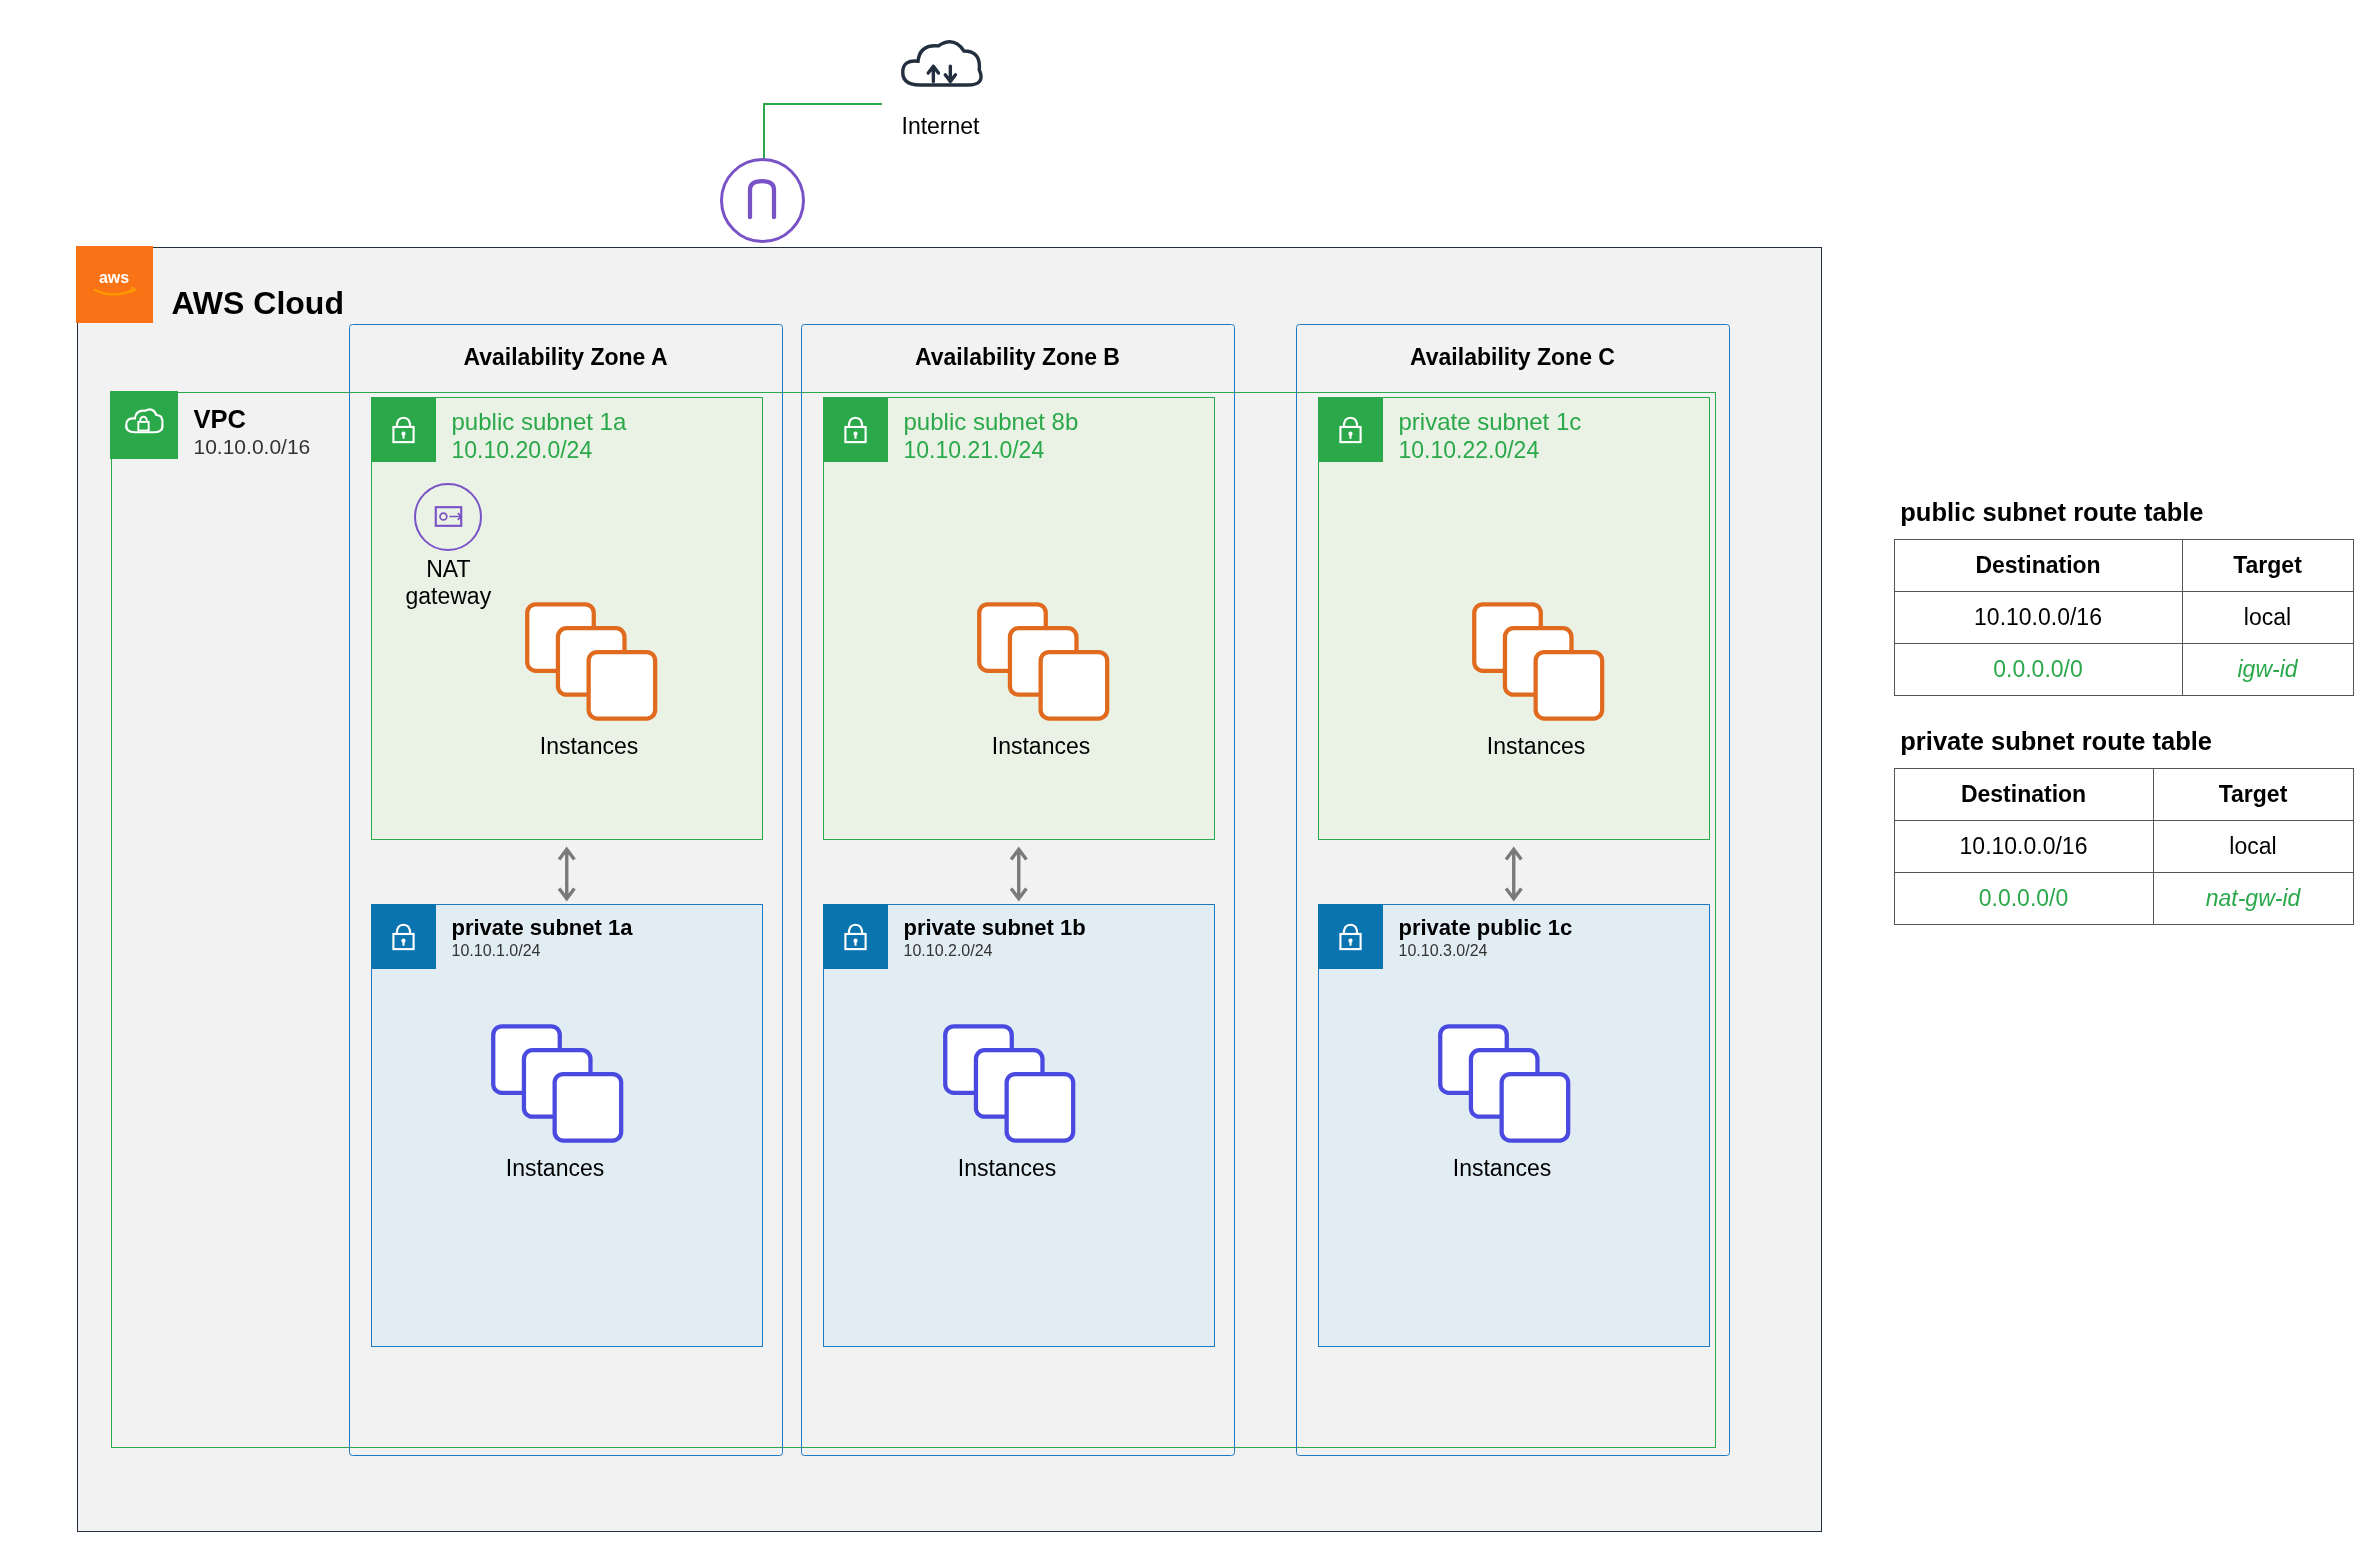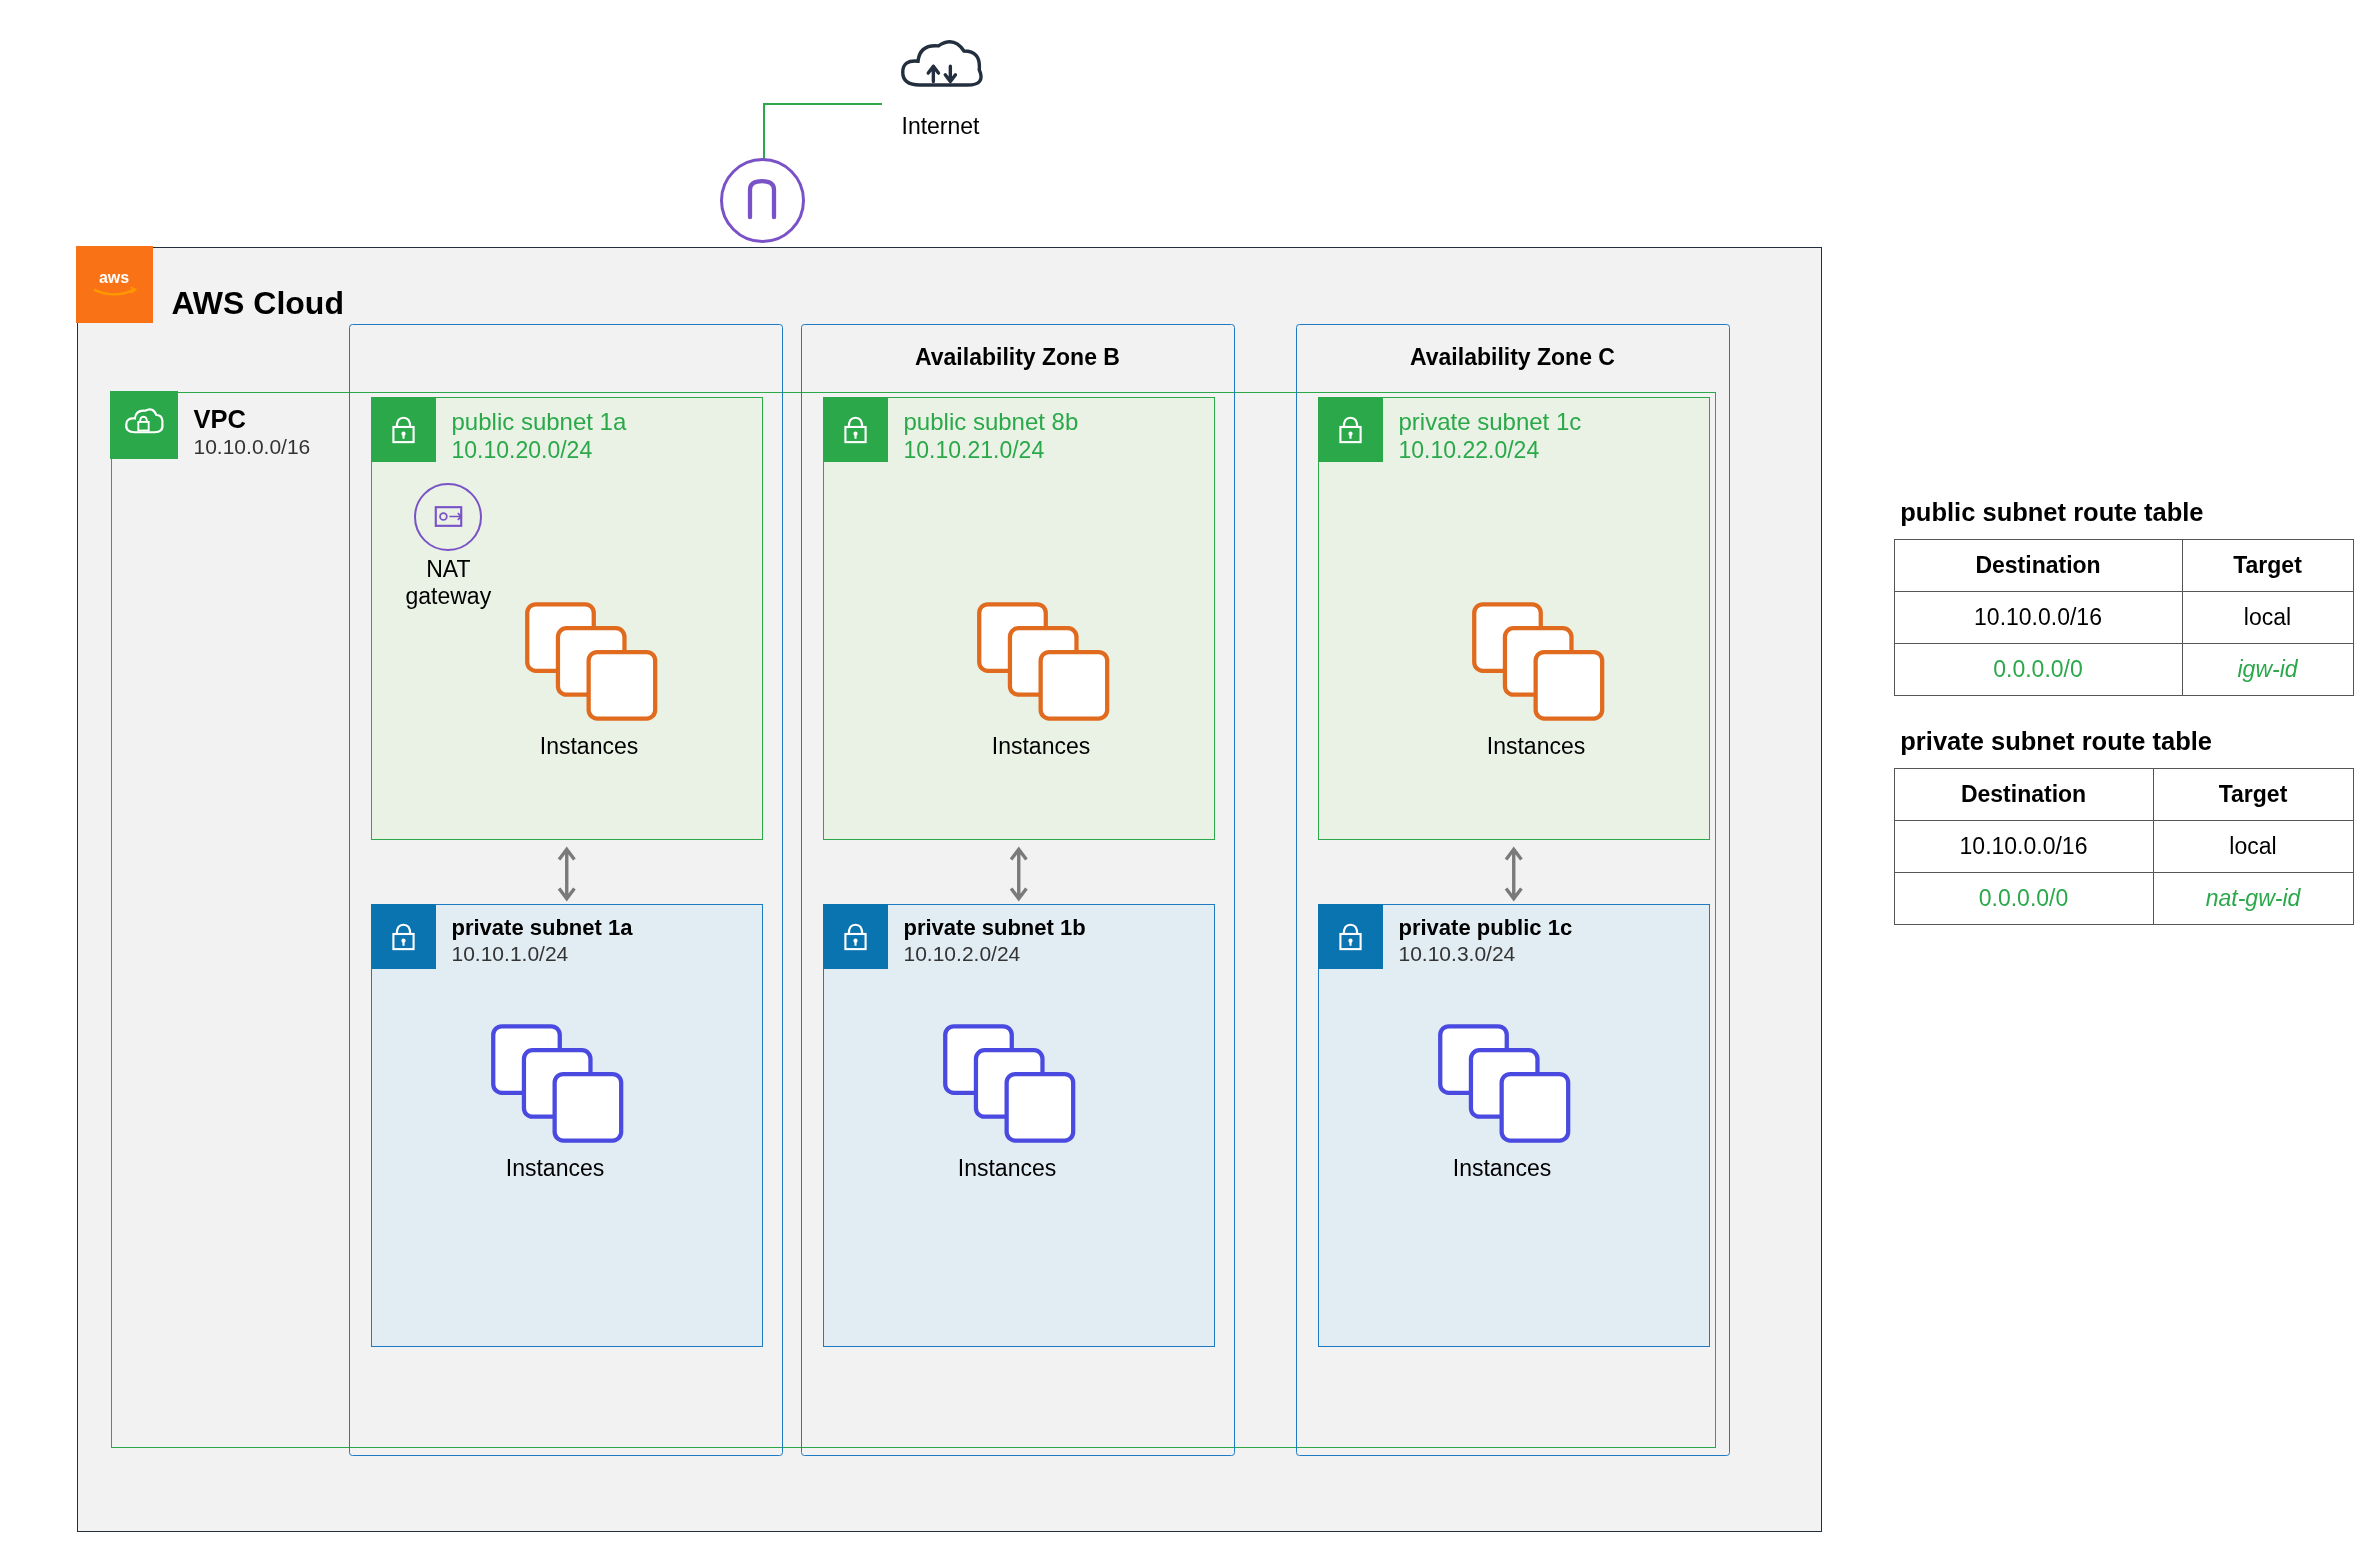--- a/index.html
+++ b/index.html
@@ -98,21 +98,21 @@
     position:absolute; left:-0.9px; top:-0.9px;
     width:65px; height:65px;
     display:flex;align-items:center;justify-content:center;
   }
   .pub-subnet .subnet-badge { background:#2aa84a; }
   .priv-subnet .subnet-badge { background:#0a74b0; }
   .subnet-text { position:absolute; left:80px; top:10.2px; }
   .pub-subnet .subnet-name { color:#2aa84a; font-size:24px; font-weight:500; }
   .priv-subnet .subnet-name { color:#000; font-size:22px; font-weight:bold; }
   .pub-subnet .subnet-cidr { color:#2aa84a; font-size:23px; margin-top:1.7px; }
-  .priv-subnet .subnet-cidr { color:#333; font-size:21px; margin-top:1.7px; }
+  .priv-subnet .subnet-cidr { color:#333; font-size:16px; margin-top:1.7px; }
   .nat-block { position:absolute; left:34px; top:85px; text-align:center; }
   .nat-circle { width:68px; height:68px; border:2.6px solid #7a52c7; border-radius:50%; margin:0 auto; display:flex;align-items:center;justify-content:center; }
   .nat-label { font-size:23px; margin-top:5.1px; line-height:1.2; }
   .instances-block { position:absolute; text-align:center; }
   .pub-subnet .instances-block { left:145px; top:196px; }
   .priv-subnet .instances-block { left:111px; top:111px; }
   .inst-label { font-size:23px; margin-top:5.1px; }
   .double-arrow {
     position:absolute;
     left: 204px;
@@ -191,20 +191,21 @@
         <path d="M21 22 Q21 16 25 16 Q29 16 29 22" fill="none" stroke="#fff" stroke-width="2.2"></path>
       </svg>
     </div>
     <div class="vpc-text">
       <div class="vpc-title">VPC</div>
       <div class="vpc-cidr">10.10.0.0/16</div>
     </div>
   </div>
 
   <div class="az az-a">
+    <div class="az-label">Availability Zone A</div>
 
     <div class="subnet pub-subnet">
       <div class="subnet-badge">
         <svg width="37" height="37" viewBox="0 0 44 44">
             <rect x="10" y="19" width="24" height="18" fill="none" stroke="#fff" stroke-width="2.5"></rect>
             <path d="M14 19 Q14 8 22 8 Q30 8 30 19" fill="none" stroke="#fff" stroke-width="2.5"></path>
             <circle cx="22" cy="27" r="2.5" fill="#fff"></circle>
             <line x1="22" y1="27" x2="22" y2="33" stroke="#fff" stroke-width="2.5"></line>
           </svg>
       </div>

